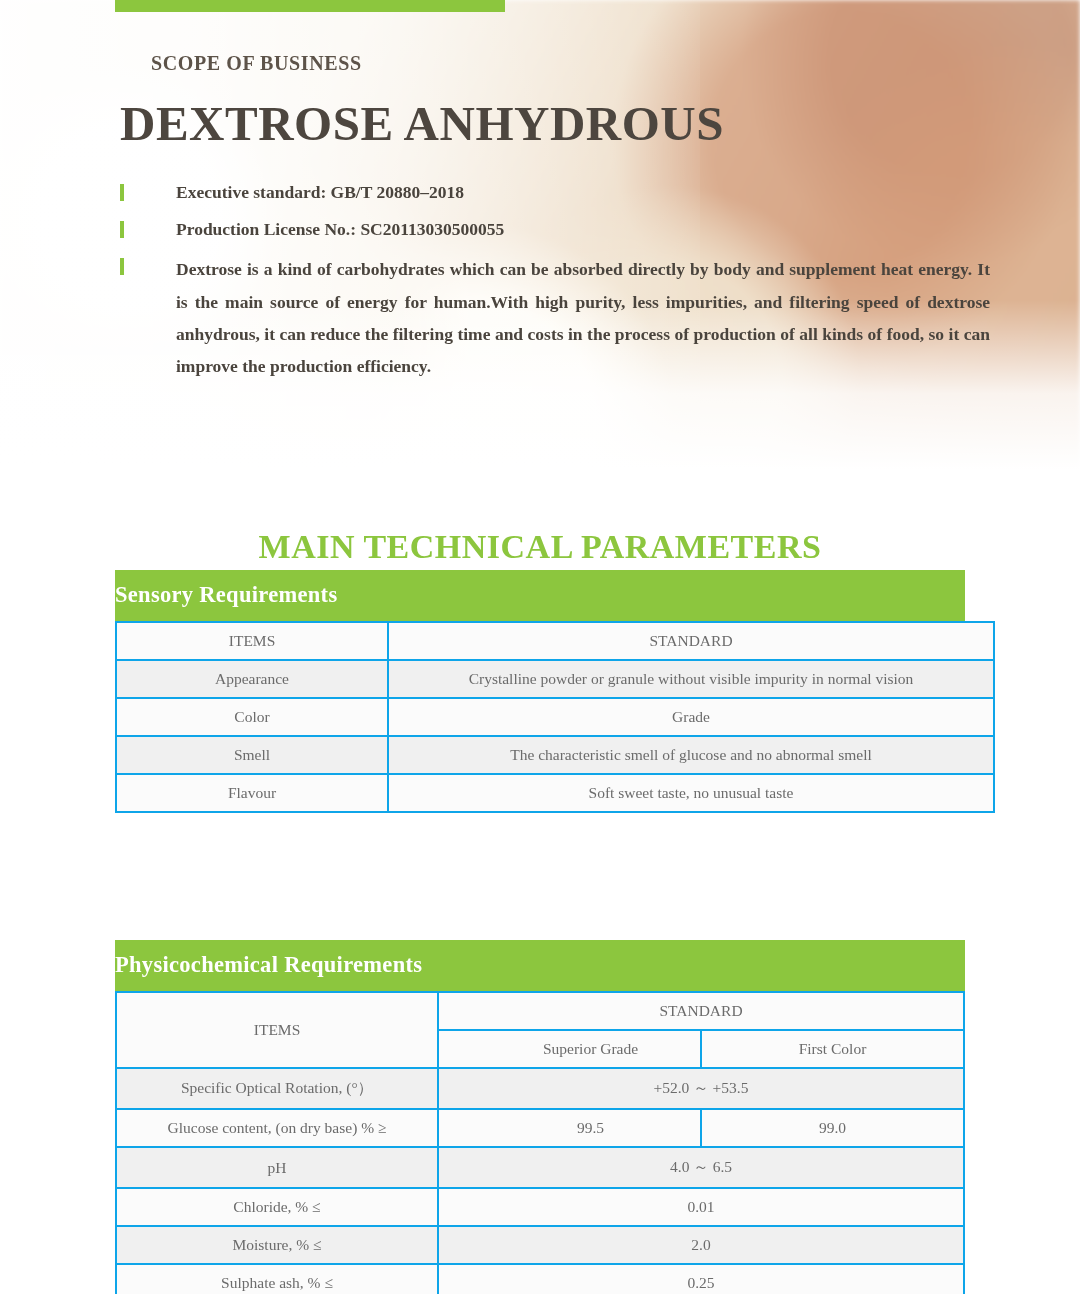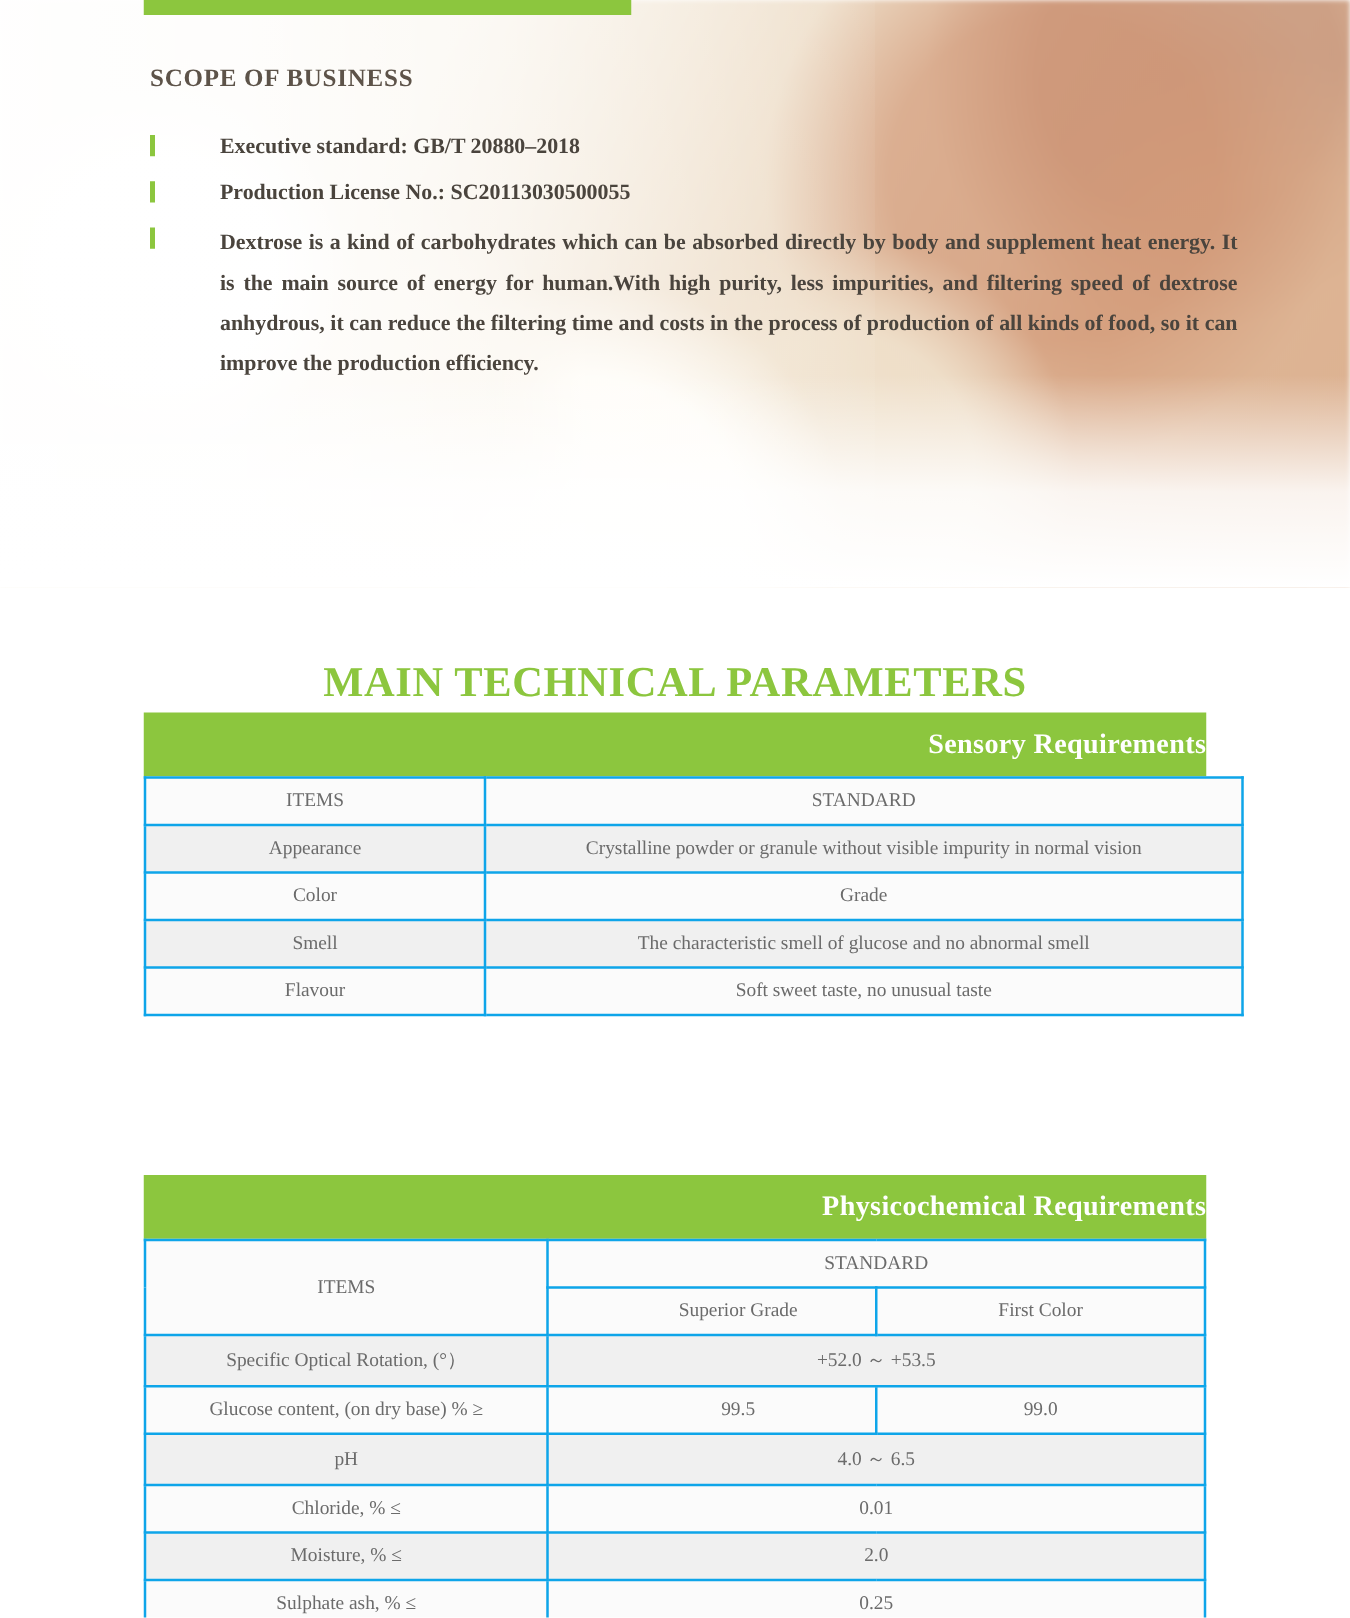--- a/index.html
+++ b/index.html
@@ -66,20 +66,21 @@
     left: 120px;
     top: 52px;
     width: 870px;
   }
   .eyebrow {
     font-family: "Liberation Serif", serif;
     font-weight: bold;
     font-size: 20px;
     letter-spacing: 0.6px;
     color: #5d5349;
+    margin-left: 31px;
   }
   .main-title {
     font-family: "Liberation Serif", serif;
     font-weight: bold;
     font-size: 49px;
     letter-spacing: 0.5px;
     color: #4d463f;
     margin-top: 22px;
     line-height: 1.1;
   }
@@ -141,21 +142,21 @@
     border-collapse: collapse;
     width: 850px;
     table-layout: fixed;
   }
   caption, .tbl-head {
     background: #8cc63e;
     color: #ffffff;
     font-family: "Liberation Serif", serif;
     font-weight: bold;
     font-size: 22.5px;
-    text-align: right;
+    text-align: left;
     padding: 12px 0 13px 0;
     letter-spacing: 0.3px;
   }
   td, th {
     border: 2px solid #0ea5e9;
     font-family: "Liberation Serif", serif;
     font-weight: normal;
     font-size: 15.5px;
     color: #6b6b6b;
     text-align: center;
@@ -177,20 +178,21 @@
 <div class="hero">
   <div class="hero-photo"></div>
   <div class="hero-fade-left"></div>
   <div class="hero-fade-bottom"></div>
 </div>
 
 <div class="top-bar"></div>
 
 <div class="header">
   <div class="eyebrow">SCOPE OF BUSINESS</div>
+  <div class="main-title">DEXTROSE ANHYDROUS</div>
 
   <div class="bullets">
     <div class="bullet-row">
       <span class="bullet-mark"></span>
       <span class="bullet-text">Executive standard: GB/T 20880–2018</span>
     </div>
     <div class="bullet-row">
       <span class="bullet-mark"></span>
       <span class="bullet-text">Production License No.: SC20113030500055</span>
     </div>

